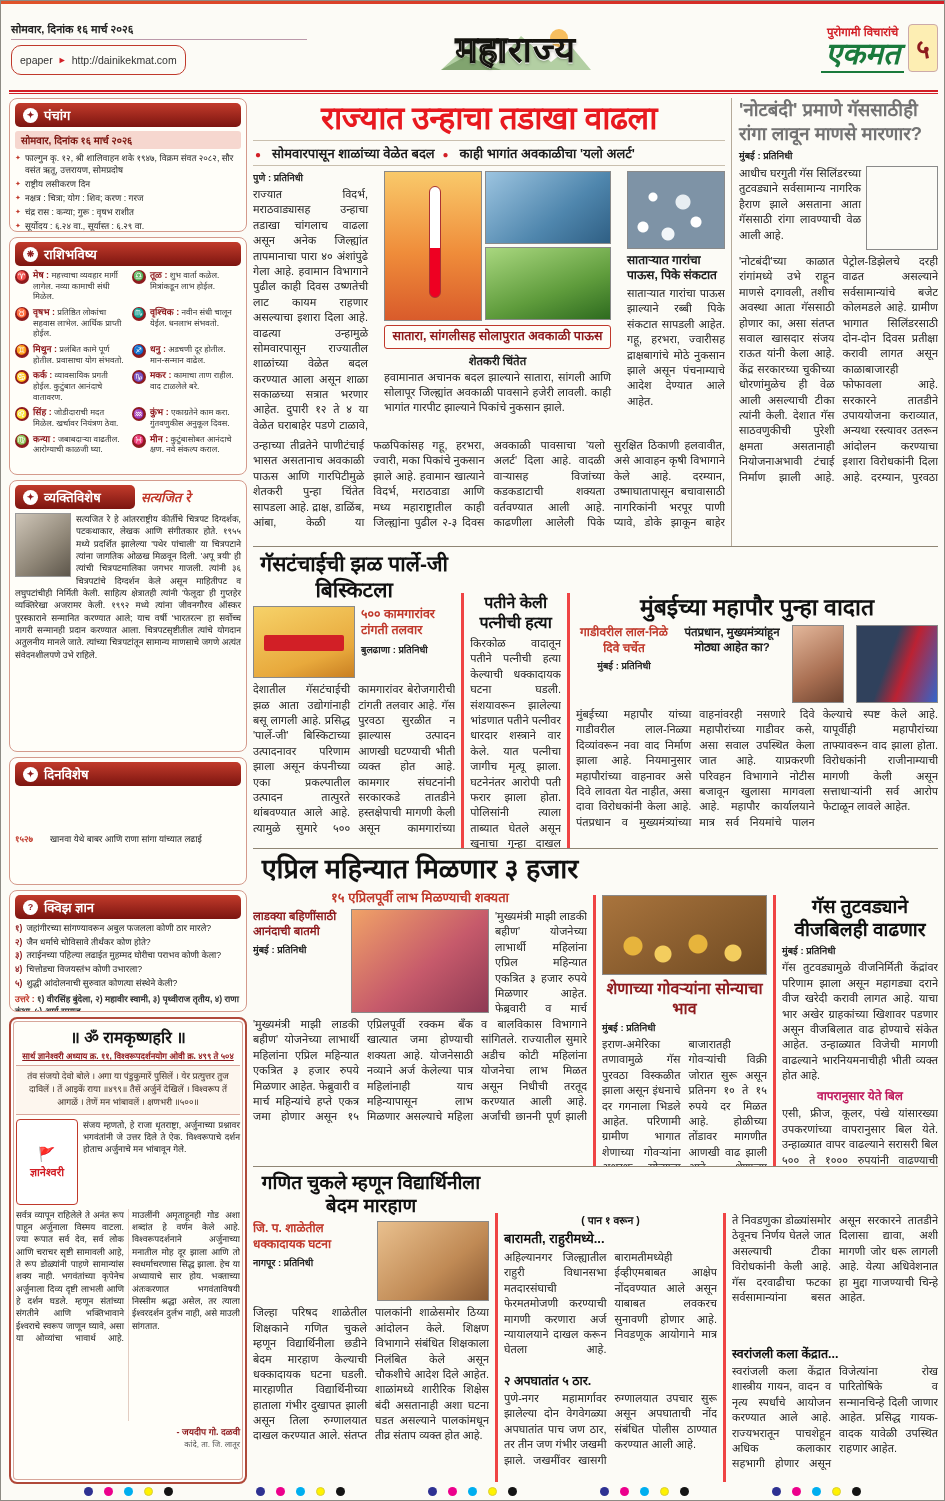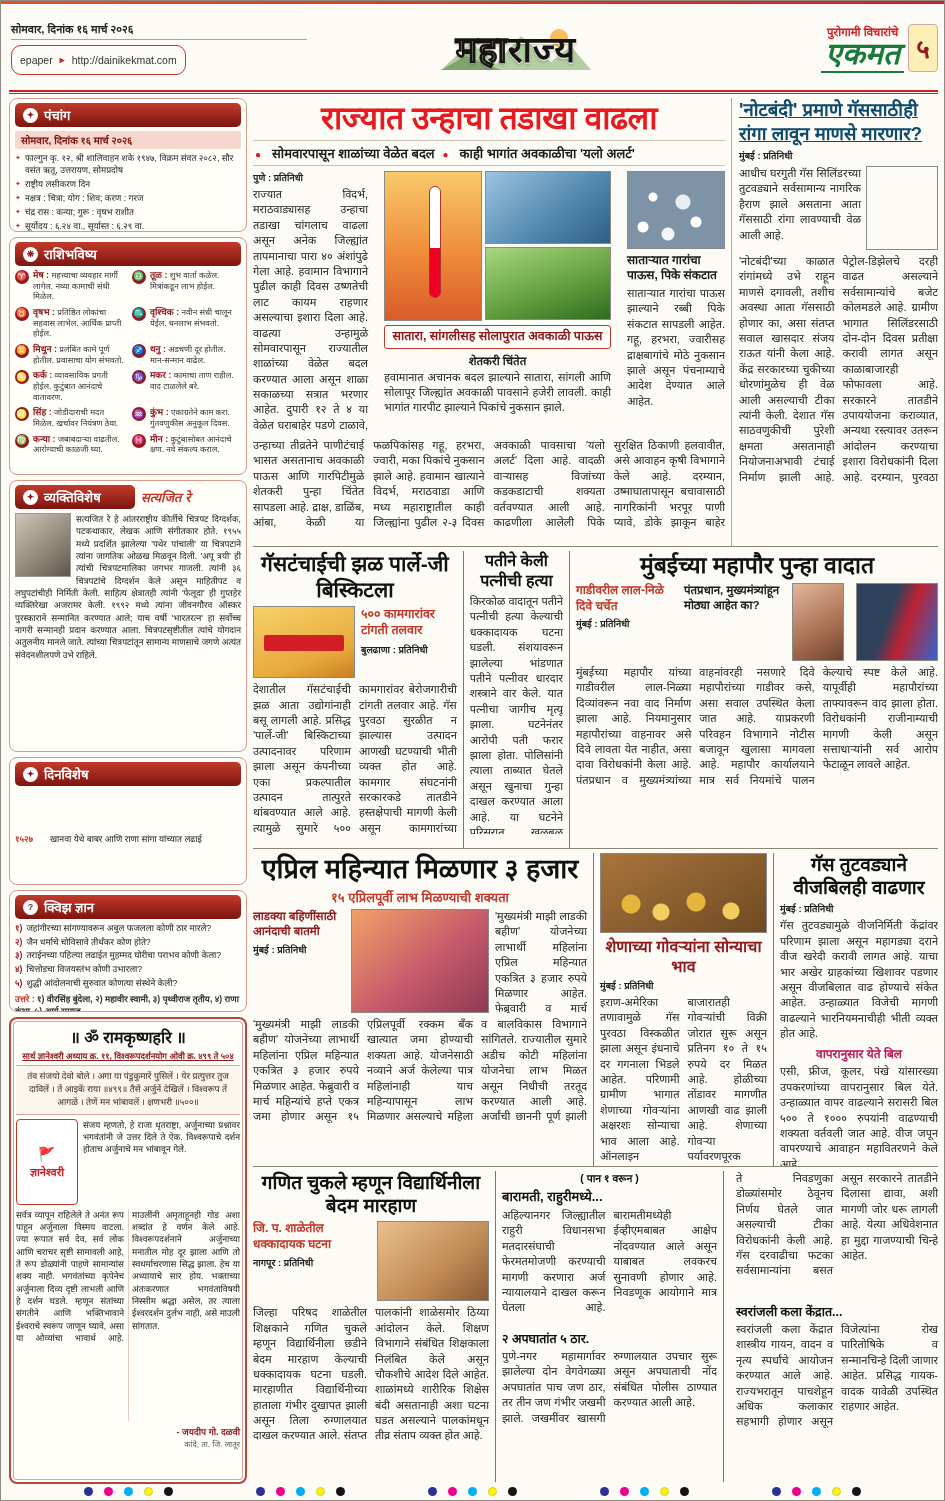--- a/index.html
+++ b/index.html
@@ -99,45 +99,45 @@
   .img-hail::after { content:""; position:absolute; inset:0;
      background:radial-gradient(circle 5px at 15px 55px,#fff 0 5px,transparent 6px),
                 radial-gradient(circle 6px at 40px 62px,#f2f6f9 0 6px,transparent 7px),
                 radial-gradient(circle 5px at 68px 50px,#fff 0 5px,transparent 6px),
                 radial-gradient(circle 7px at 55px 30px,#e8eef2 0 7px,transparent 8px),
                 radial-gradient(circle 4px at 25px 25px,#fff 0 4px,transparent 5px); }
   .mini-head { font-size:12px; font-weight:800; line-height:1.25; color:#1c1c1c; margin:4px 0 3px; }
   .ms-body4 { margin-top:5px; column-count:4; column-gap:9px; height:104px; overflow:hidden; }
 
   .notbandi { width:207px; border-left:1px solid #b5aa99; padding-left:7px; }
-  .nb-h { font-size:18.5px; font-weight:800; line-height:1.3; color:#0c4a6e;text-decoration:underline; }
+  .nb-h { font-size:18.5px; font-weight:800; line-height:1.3; color:#737373; }
   .nb-row { display:flex; gap:5px; margin-top:4px; }
   .img-raut { width:72px; height:84px; flex:none; background:linear-gradient(150deg,#d8cab6,#9a8а75 55%,#6b5c49); }
   .nb-cols { margin-top:4px; column-count:2; column-gap:8px; height:242px; overflow:hidden; }
 
   .row { display:flex; border-top:1.5px solid #8f8574; padding-top:4px; overflow:hidden; }
-  .vline { border-left:1px solid #ef4444; }
+  .vline { border-left:3px solid #ef4444;margin-top:42px; }
   h2.art { font-weight:800; color:#111; line-height:1.22; }
   .red-sub { color:#c0392b; font-weight:800; }
 
   .row2 { height:302px; }
   .artA { width:240px; padding-right:6px; }
   .artA h2 { font-size:21px; text-align:center; }
   .artA-row { display:flex; gap:6px; margin:4px 0; }
   .img-parle { width:102px; height:72px; flex:none; background:linear-gradient(160deg,#f6d269,#e8a93c 70%,#c97f22); position:relative; }
   .img-parle::after { content:""; position:absolute; left:10px; top:28px; right:10px; height:16px; background:#d21f26; border-radius:2px; }
   .artA-sub { font-size:12.5px; line-height:1.3; }
   .cols2 { column-count:2; column-gap:8px; overflow:hidden; }
   .artA .cols2 { height:158px; }
   .artB { width:120px; padding:0 6px; }
   .artB h2 { font-size:16px; text-align:center; margin-bottom:4px; }
   .artB .one { height:240px; overflow:hidden; }
   .artC { flex:1; padding-left:6px; }
   .artC h2 { font-size:23px; text-align:center; }
-  .artC-info { display:flex; gap:12px; margin:4px 0; align-items:flex-start; }
+  .artC-info { display:flex; gap:12px; margin:4px 0; align-items:flex-start;text-align:center; }
   .artC-left { width:96px; }
   .artC-q { width:96px; font-size:11.5px; font-weight:800; line-height:1.3; }
   .img-mayor { width:52px; height:78px; background:linear-gradient(150deg,#e3b79b,#a96f52 60%,#6e4430); }
   .img-car { width:82px; height:78px; background:linear-gradient(110deg,#30415c 40%,#b23 60%,#36c); }
   .cols3 { column-count:3; column-gap:8px; overflow:hidden; }
   .artC .cols3 { height:160px; }
 
   .row3 { height:318px; }
   .artD { width:340px; padding-right:6px; }
   .artD h2 { font-size:27px; text-align:center; }
@@ -166,21 +166,21 @@
   .artG-row { display:flex; gap:6px; margin:4px 0; }
   .artG-left { width:118px; }
   .artG .red-sub { font-size:12px; line-height:1.3; margin-bottom:3px; }
   .img-slap { width:112px; height:80px; flex:none; background:linear-gradient(140deg,#e9c08e,#c08a55 60%,#8a5a33); }
   .artG .cols2 { height:150px; }
   .artH { width:228px; padding:0 6px; }
   .p1-label { text-align:center; font-size:10.5px; font-weight:800; color:#111; margin-bottom:2px; }
   .p1-lead { font-size:13px; font-weight:800; color:#111; margin-bottom:3px; }
   .artH .cols2 { height:118px; }
   .mid-sub { font-size:12.5px; font-weight:800; margin:4px 0 2px; color:#111; }
-  .artI { flex:1; padding-left:12px; }
+  .artI { flex:1; padding-left:6px; }
   .artI .cols2 { height:128px; }
 
   .reg-dots { position:absolute; left:0; right:0; bottom:4px; display:flex; justify-content:space-evenly; }
   .dotgrp { display:flex; gap:11px; }
   .dot { width:9px; height:9px; border-radius:50%; }
   .d1{background:#2e3192}.d2{background:#ec008c}.d3{background:#00aeef}.d4{background:#fff200;border:1px solid #d9cd3a}.d5{background:#141414}
 </style>
 </head>
 <body>
 

